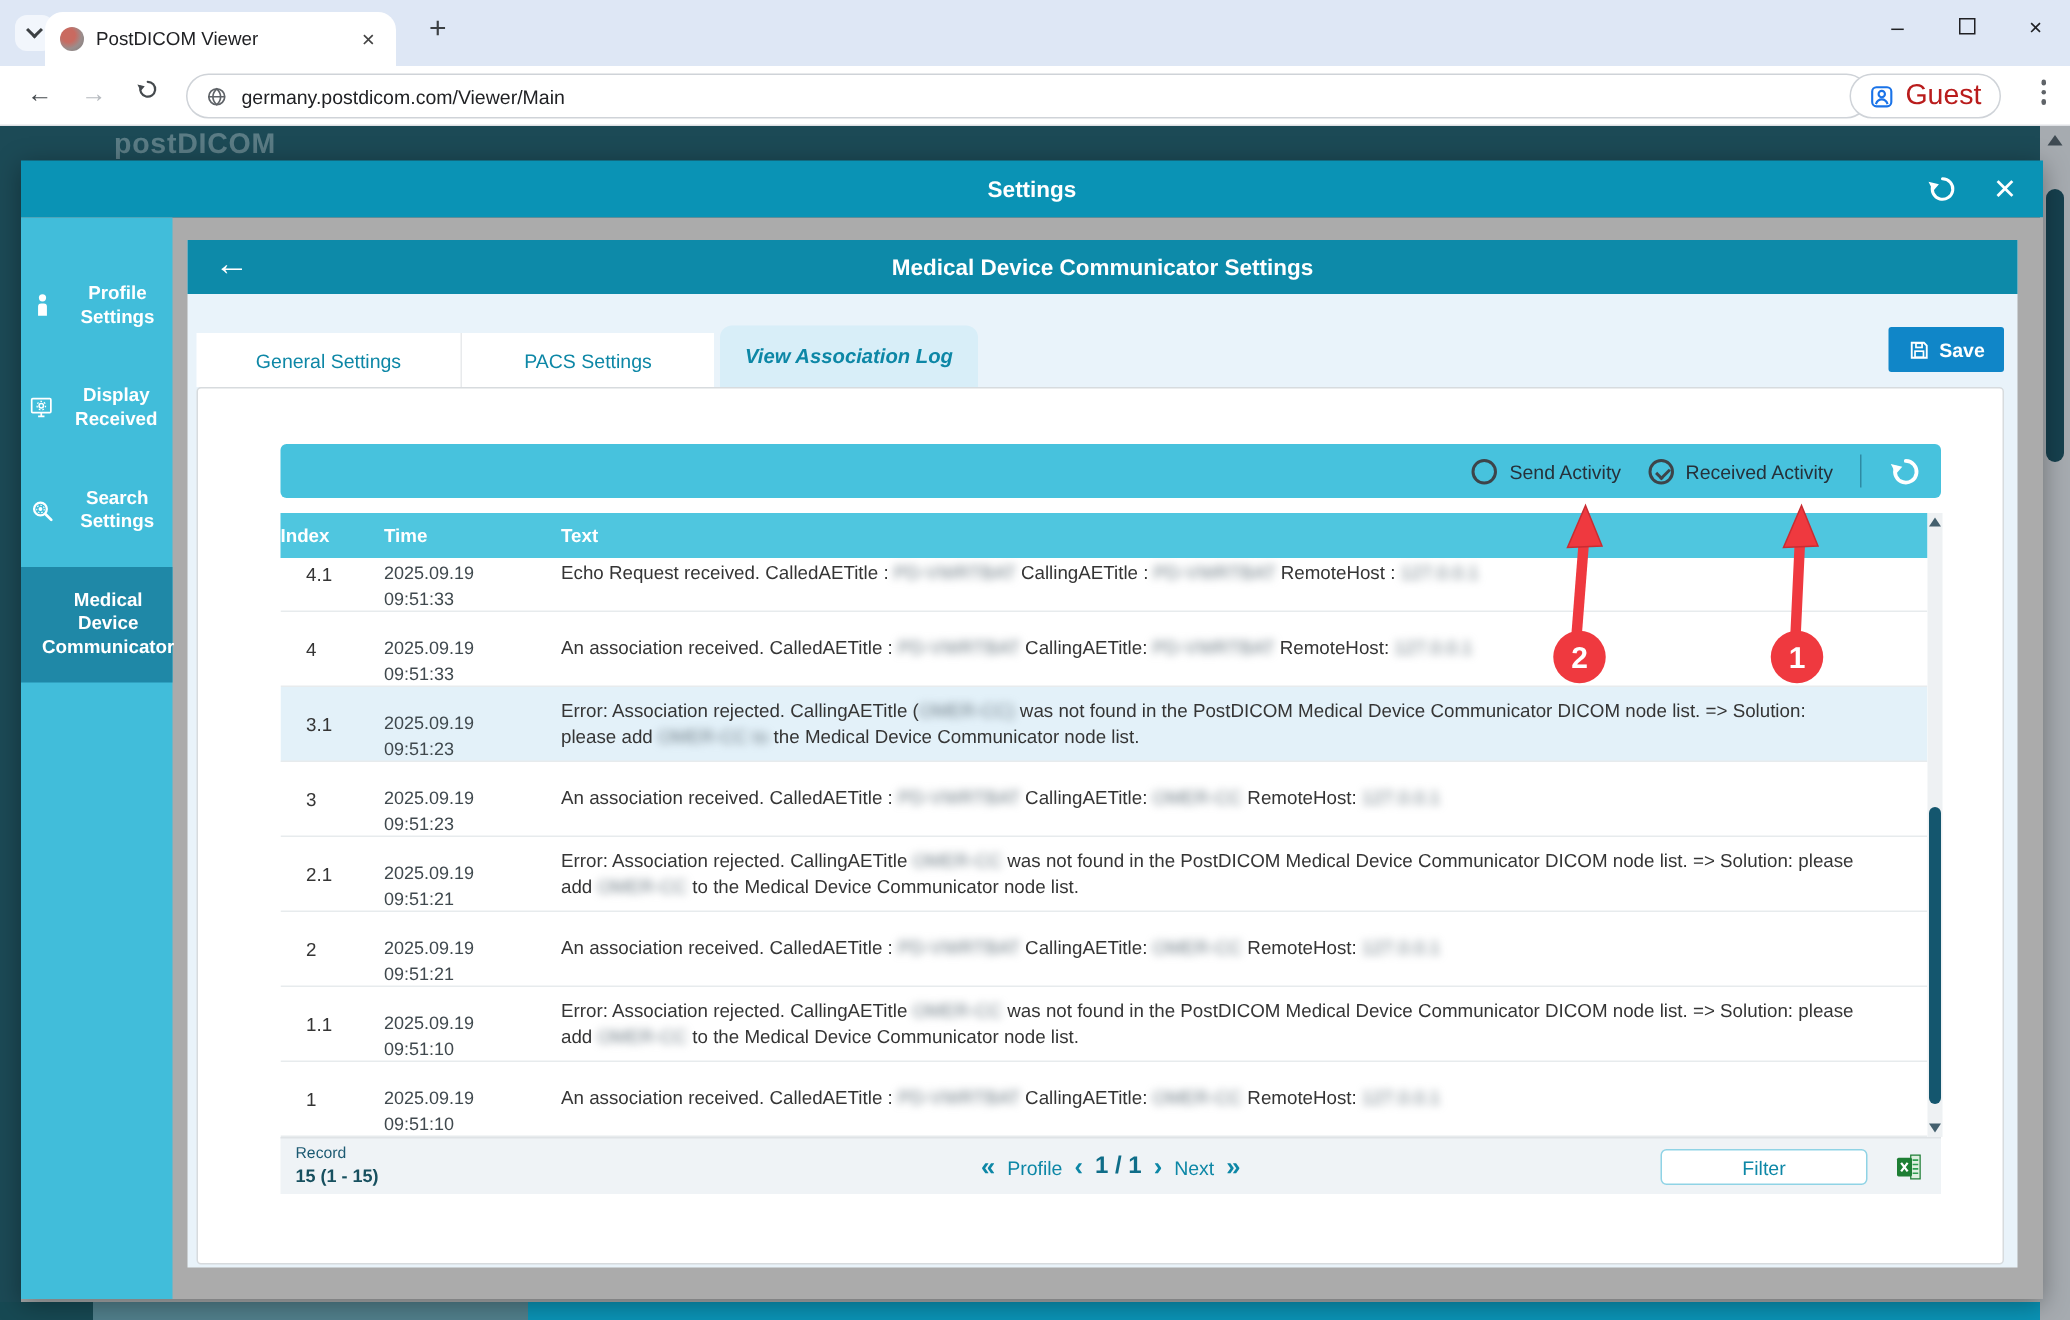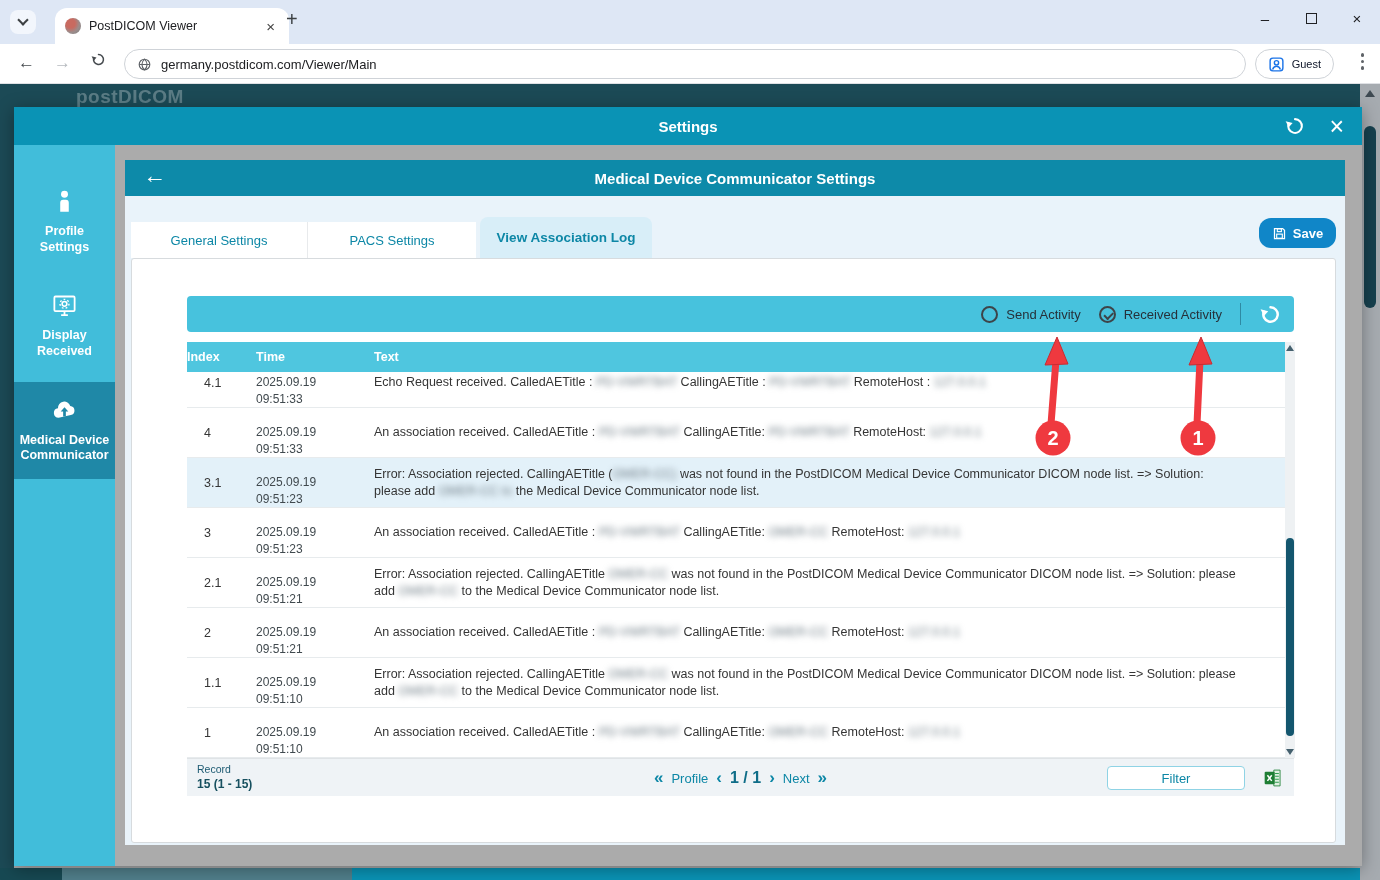--- a/index.html
+++ b/index.html
@@ -6,35 +6,35 @@
   html,body { width:1380px; height:880px; }
   body {
     position:relative; overflow:hidden;
     font-family:"Liberation Sans","DejaVu Sans",sans-serif;
     background:#1c4a56; color:#333;
   }
   
   .tabstrip { position:absolute; top:0; left:0; right:0; height:44px; background:#dee7f5; z-index:5; }
   .tab-chevron { position:absolute; left:10px; top:10px; width:26px; height:24px; border-radius:8px; background:#f2f6fc; display:flex; align-items:center; justify-content:center; }
   .chev { width:8px; height:8px; border-right:2px solid #3c4043; border-bottom:2px solid #3c4043; transform:rotate(45deg); margin-top:-4px; }
-  .btab { position:absolute; left:55px; top:8px; width:234px; height:36px; background:#fff; border-radius:12px 12px 0 0; display:flex; align-items:center; padding:0 10px; gap:8px; }
+  .btab { position:absolute; left:30px; top:8px; width:234px; height:36px; background:#fff; border-radius:12px 12px 0 0; display:flex; align-items:center; padding:0 10px; gap:8px; }
   .favicon { width:16px; height:16px; border-radius:50%; background:radial-gradient(circle at 35% 35%, #c96a60 0 30%, #9b8d8c 60%, #7d7c7c 100%); flex:none; }
   .btab-title { font-size:12.5px; color:#202124; flex:1; white-space:nowrap; overflow:hidden; }
   .btab-close { font-size:15px; color:#444; padding:0 4px; }
   .newtab { position:absolute; left:286px; top:8px; font-size:20px; color:#3c4043; }
   .wincontrols { position:absolute; right:0; top:0; height:36px; display:flex; align-items:center; gap:0; }
   .winbtn { width:46px; text-align:center; font-size:15px; color:#202124; }
   .winbtn.max span { display:inline-block; width:11px; height:11px; border:1.5px solid #202124; }
   .toolbar { position:absolute; top:44px; left:0; right:0; height:40px; background:#fff; border-bottom:1px solid #dfe1e5; z-index:5; }
   .navbtn { position:absolute; top:9px; font-size:17px; color:#454a4e; }
   .navbtn.fwd { color:#b6babf; }
   .urlbar { position:absolute; left:124px; right:134px; top:5px; height:30px; border:1px solid #cfd3d8; border-radius:15px; display:flex; align-items:center; padding:0 12px; gap:9px; background:#fff; }
   .urltext { font-size:13px; color:#202124; }
   .guest { position:absolute; right:46px; top:5px; height:30px; border:1px solid #cfd3d8; border-radius:15px; display:flex; align-items:center; gap:7px; padding:0 12px; background:#fff; }
-  .guest-label { font-size:11px; color:#0f172a; }
+  .guest-label { font-size:19px; color:#b91c1c; }
   .kebab { position:absolute; right:16px; top:9px; display:flex; flex-direction:column; gap:3px; }
   .kebab i { width:3.5px; height:3.5px; border-radius:50%; background:#5f6368; }
   
   .bg-logo { position:absolute; left:76px; top:86px; font-size:19px; font-weight:bold; color:rgba(255,255,255,.28); letter-spacing:.5px; z-index:1; }
   .page-scrollbar { position:absolute; right:0; top:84px; width:20px; bottom:0; background:#a6abb0; z-index:6; }
   .page-scroll-up { position:absolute; top:6px; left:5px; width:0; height:0; border-left:5px solid transparent; border-right:5px solid transparent; border-bottom:7px solid #3f4a52; }
   .page-scroll-thumb { position:absolute; left:4px; top:42px; width:12px; height:182px; border-radius:6px; background:#16404e; }
   .bg-bottom-gray { position:absolute; left:14px; right:20px; top:845px; height:23px; background:#a9abac; z-index:1; }
   .bg-faded-count { position:absolute; left:316px; top:4px; font-size:11px; font-weight:bold; color:#2c5563; opacity:.9; }
   .bg-faded-green { position:absolute; right:32px; top:5px; width:11px; height:13px; background:#2e9e4f; opacity:.85; border-radius:2px; }
@@ -44,35 +44,35 @@
   .bg-bottom-teal .seg-mid { position:absolute; left:62px; width:290px; top:0; bottom:0; background:#517f8b; }
   
   .modal { position:absolute; left:14px; top:107px; width:1348px; height:759px; z-index:10; box-shadow:0 3px 16px rgba(0,0,0,.35); }
   .modal-header { position:absolute; left:0; right:0; top:0; height:38px; background:#0a93b5; display:flex; align-items:center; justify-content:center; }
   .modal-title { color:#fff; font-weight:bold; font-size:15px; }
   .modal-refresh { position:absolute; right:56px; top:8px; width:22px; height:22px; }
   .modal-close { position:absolute; right:18px; top:3px; font-size:25px; color:#fff; font-weight:300; line-height:32px; }
   .modal-body { position:absolute; left:0; right:0; top:38px; bottom:0; background:#ababab; }
   
   .msidebar { position:absolute; left:0; top:0; width:101px; bottom:0; background:#41bdda; padding-top:28px; }
-  .mside-item { padding:15px 5px; display:flex; flex-direction:column; align-items:center; gap:9px; margin-bottom:7px; }
+  .mside-item { padding:15px 5px; display:flex; flex-direction:row; align-items:center; gap:9px; margin-bottom:7px; }
   .mside-item.active { background:#1f88a7; }
   .mside-item svg { width:27px; height:27px; }
   .mside-label { color:#fff; font-weight:bold; font-size:12.5px; text-align:center; line-height:1.25; }
   
   .card { position:absolute; left:111px; top:15px; width:1220px; height:685px; background:#e9f3fa; }
   .card-header { position:absolute; left:0; right:0; top:0; height:36px; background:#0d8aa9; display:flex; align-items:center; justify-content:center; }
   .card-title { color:#fff; font-weight:bold; font-size:15px; }
   .back-arrow { position:absolute; left:18px; top:2px; color:#fff; font-size:23px; }
-  .save-btn { position:absolute; right:9px; top:58px; width:77px; height:30px; background:#1086c8; border-radius:12px; display:flex; align-items:center; justify-content:center; gap:6px; color:#fff; font-weight:bold; font-size:13px; }
+  .save-btn { position:absolute; right:9px; top:58px; width:77px; height:30px; background:#1086c8; border-radius:2px; display:flex; align-items:center; justify-content:center; gap:6px; color:#fff; font-weight:bold; font-size:13px; }
   .save-btn svg { width:15px; height:15px; }
   .tab { position:absolute; top:62px; height:36px; background:#fff; color:#0d87a6; font-size:13px; display:flex; align-items:center; justify-content:center; }
   .tab.t1 { left:6px; width:177px; border-right:1px solid #e8eaec; }
   .tab.t2 { left:183px; width:168px; }
-  .tab.active { left:355px; width:172px; top:57px; height:41px; background:#d8eef8; border-radius:8px 8px 0 0; font-weight:bold; font-size:13.5px; }
+  .tab.active { left:355px; width:172px; top:57px; height:41px; background:#d8eef8; border-radius:8px 8px 0 0; font-weight:bold; font-size:13.5px;font-style:italic; }
   
   .panel { position:absolute; left:6px; top:98px; width:1205px; height:585px; background:#fff; border:1px solid #d7dbde; border-radius:3px; }
   .log-toolbar { position:absolute; left:55px; top:37px; width:1107px; height:36px; background:#47c2dd; border-radius:4px; display:flex; align-items:center; justify-content:flex-end; padding-right:12px; gap:18px; }
   .radio-group { display:flex; align-items:center; gap:8px; }
   .radio { width:17px; height:17px; border:2px solid #3d4449; border-radius:50%; flex:none; }
   .radio.checked::after { content:""; display:block; width:7px; height:3.5px; border-left:2px solid #3d4449; border-bottom:2px solid #3d4449; transform:rotate(-45deg); margin:4px 0 0 3px; }
   .radio-label { font-size:13px; color:#26313a; }
   .tb-divider { width:1px; height:22px; background:rgba(16,72,94,.45); }
   .tb-refresh { width:23px; height:23px; }
   
@@ -193,20 +193,29 @@
       </div>
       <div class="mside-item">
         <svg viewBox="0 0 24 24">
             <rect x="3" y="4" width="18" height="13" rx="1" fill="none" stroke="#fff" stroke-width="1.6"></rect>
             <path d="M9 20.5h6M12 17v3.5" stroke="#fff" stroke-width="1.6"></path>
             <circle cx="12" cy="10.5" r="2.1" fill="none" stroke="#fff" stroke-width="1.4"></circle>
             <circle cx="12" cy="10.5" r="4" fill="none" stroke="#fff" stroke-width="1.2" stroke-dasharray="1.6 1.9"></circle>
           </svg>
         <span class="mside-label">Display Received</span>
       </div>
+      <div class="mside-item">
+        <svg viewBox="0 0 24 24">
+            <circle cx="10.5" cy="10.5" r="5.6" fill="none" stroke="#fff" stroke-width="2"></circle>
+            <path d="M14.8 14.8l5.2 5.2" stroke="#fff" stroke-width="2.4" stroke-linecap="round"></path>
+            <circle cx="10.5" cy="10.5" r="1.7" fill="#fff"></circle>
+            <circle cx="10.5" cy="10.5" r="3.3" fill="none" stroke="#fff" stroke-width="1" stroke-dasharray="1.4 1.6"></circle>
+          </svg>
+        <span class="mside-label">Search Settings</span>
+      </div>
       <div class="mside-item active">
         <svg viewBox="0 0 24 24">
             <path d="M6.8 18.5a4.3 4.3 0 0 1-.6-8.55A5.6 5.6 0 0 1 17.1 7.9a4.1 4.1 0 0 1 .5 8.1z" fill="#fff"></path>
             <path d="M12 9.2l3.4 3.7h-2.2v4.4h-2.4v-4.4H8.6z" fill="#1f88a7"></path>
           </svg>
         <span class="mside-label">Medical Device Communicator</span>
       </div>
     </div>
 
     <div class="card">

